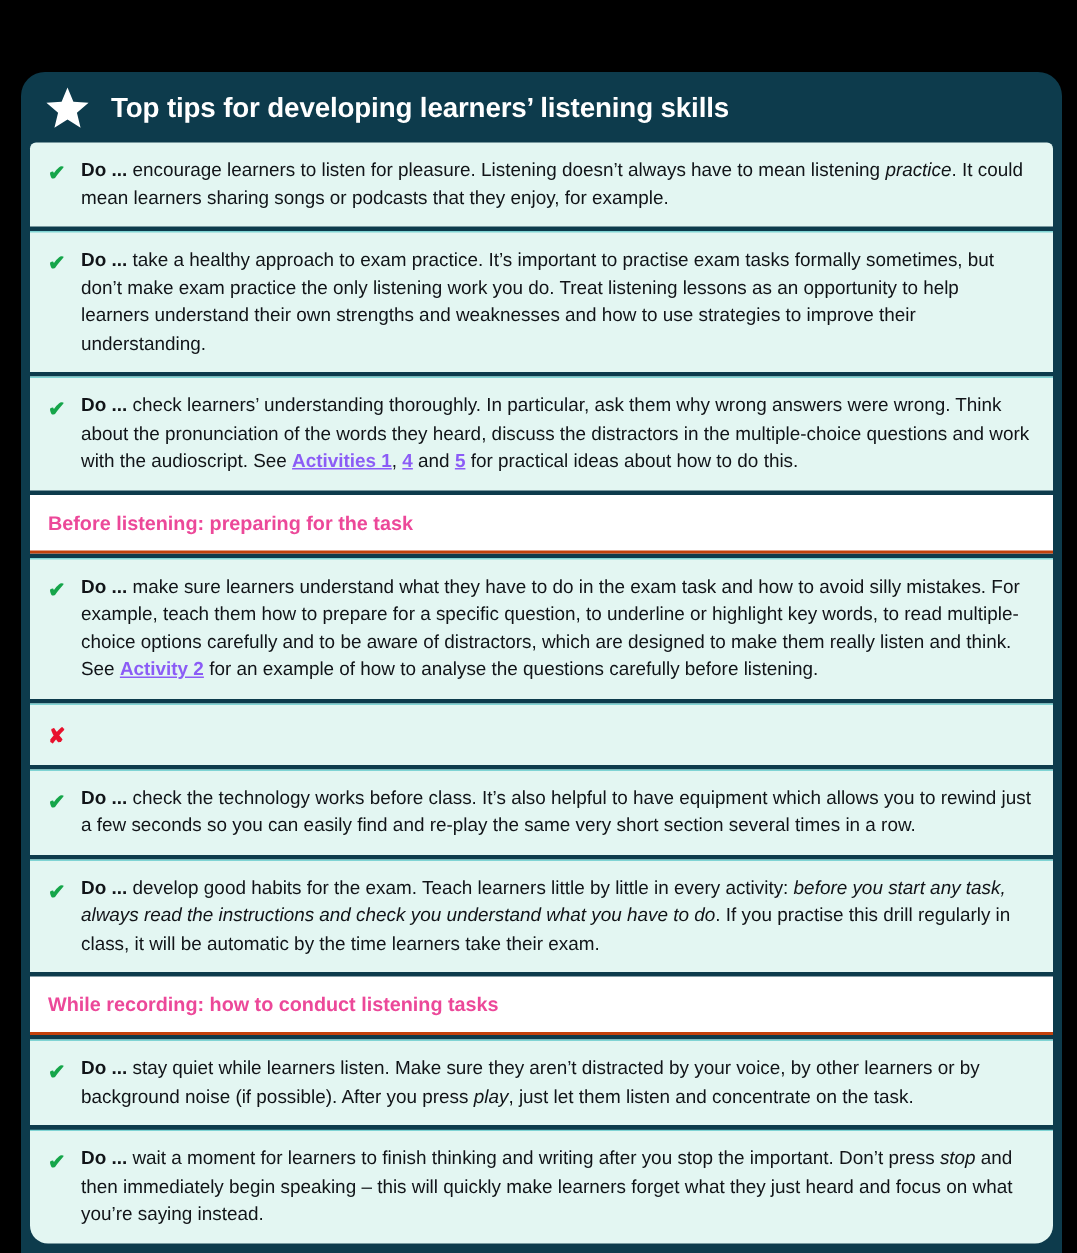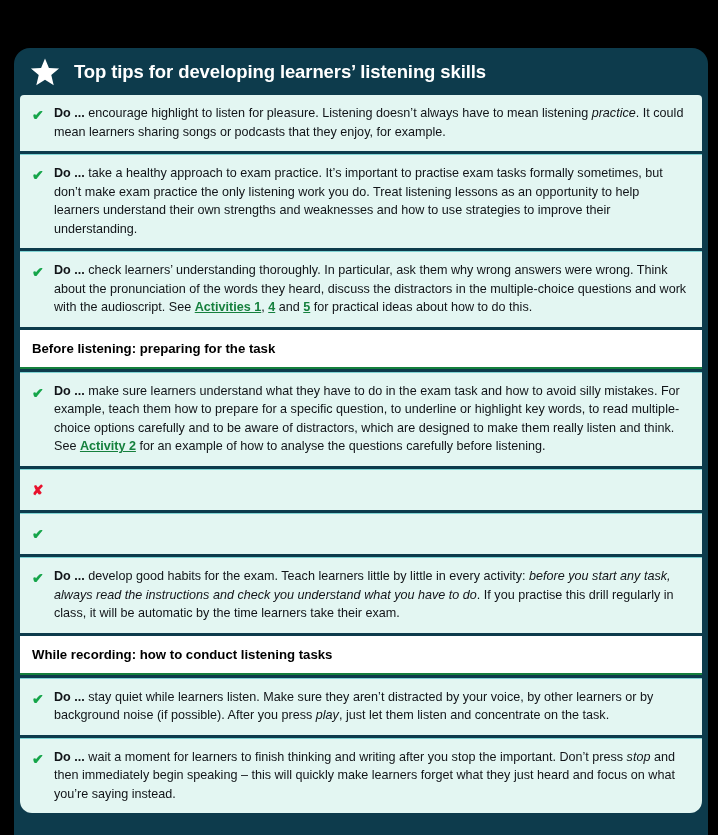--- a/index.html
+++ b/index.html
@@ -79,72 +79,73 @@
     flex: 1 1 auto;
     color: #111418;
     font-size: 12.6px;
     line-height: 1.47;
     text-align: left;
   }
   .row .text b { font-weight: bold; text-align: center; }
   .row .text i { font-style: italic; text-align: center; }
   .row .text a,
   .row .text .lnk {
-    color: #15803d;
+    color: #8b5cf6;
     font-weight: bold;
     text-decoration: underline;
     cursor: pointer;
   }
 
   
   .section-row {
     background: #ffffff;
     padding: 11px 14px 11px 12px;
     margin-bottom: 3px;
-    color: #000000;
+    color: #ec4899;
     font-size: 13.2px;
     font-weight: bold;
-    border-bottom: 2px solid #15803d;
+    border-bottom: 2px solid #c2410c;
   }
 </style>
 </head>
 <body>
 
 <div class="card">
 
   <div class="header">
     <svg class="star-icon" viewBox="0 0 32 32" aria-hidden="true">
       <polygon points="16,1.5 20.2,11.6 31,12.3 22.7,19.3 25.3,30 16,24.2 6.7,30 9.3,19.3 1,12.3 11.8,11.6" fill="#ffffff"></polygon>
     </svg>
     <div class="header-title">Top tips for developing learners’ listening skills</div>
   </div>
 
   <div class="rows">
       <div class="row first-body">
         <span class="marker tick">✔</span>
-        <div class="text"><b>Do ...</b><span> encourage highlight to listen for pleasure. Listening doesn’t always have to mean listening </span><i>practice</i><span>. It could mean learners sharing songs or podcasts that they enjoy, for example.</span></div>
+        <div class="text"><b>Do ...</b><span> encourage learners to listen for pleasure. Listening doesn’t always have to mean listening </span><i>practice</i><span>. It could mean learners sharing songs or podcasts that they enjoy, for example.</span></div>
       </div>
       <div class="row">
         <span class="marker tick">✔</span>
         <div class="text"><b>Do ...</b><span> take a healthy approach to exam practice. It’s important to practise exam tasks formally sometimes, but don’t make exam practice the only listening work you do. Treat listening lessons as an opportunity to help learners understand their own strengths and weaknesses and how to use strategies to improve their understanding.</span></div>
       </div>
       <div class="row">
         <span class="marker tick">✔</span>
         <div class="text"><b>Do ...</b><span> check learners’ understanding thoroughly. In particular, ask them why wrong answers were wrong. Think about the pronunciation of the words they heard, discuss the distractors in the multiple-choice questions and work with the audioscript. See </span><span class="lnk">Activities 1</span><span>, </span><span class="lnk">4</span><span> and </span><span class="lnk">5</span><span> for practical ideas about how to do this.</span></div>
       </div>
       <div class="section-row">Before listening: preparing for the task</div>
       <div class="row">
         <span class="marker tick">✔</span>
         <div class="text"><b>Do ...</b><span> make sure learners understand what they have to do in the exam task and how to avoid silly mistakes. For example, teach them how to prepare for a specific question, to underline or highlight key words, to read multiple-choice options carefully and to be aware of distractors, which are designed to make them really listen and think. See </span><span class="lnk">Activity 2</span><span> for an example of how to analyse the questions carefully before listening.</span></div>
       </div>
       <div class="row">
         <span class="marker cross">✘</span>
       </div>
       <div class="row">
         <span class="marker tick">✔</span>
+        <div class="text"><b>Do ...</b><span> check the technology works before class. It’s also helpful to have equipment which allows you to rewind just a few seconds so you can easily find and re-play the same very short section several times in a row.</span></div>
       </div>
       <div class="row">
         <span class="marker tick">✔</span>
         <div class="text"><b>Do ...</b><span> develop good habits for the exam. Teach learners little by little in every activity: </span><i>before you start any task, always read the instructions and check you understand what you have to do</i><span>. If you practise this drill regularly in class, it will be automatic by the time learners take their exam.</span></div>
       </div>
       <div class="section-row">While recording: how to conduct listening tasks</div>
       <div class="row">
         <span class="marker tick">✔</span>
         <div class="text"><b>Do ...</b><span> stay quiet while learners listen. Make sure they aren’t distracted by your voice, by other learners or by background noise (if possible). After you press </span><i>play</i><span>, just let them listen and concentrate on the task.</span></div>
       </div>

